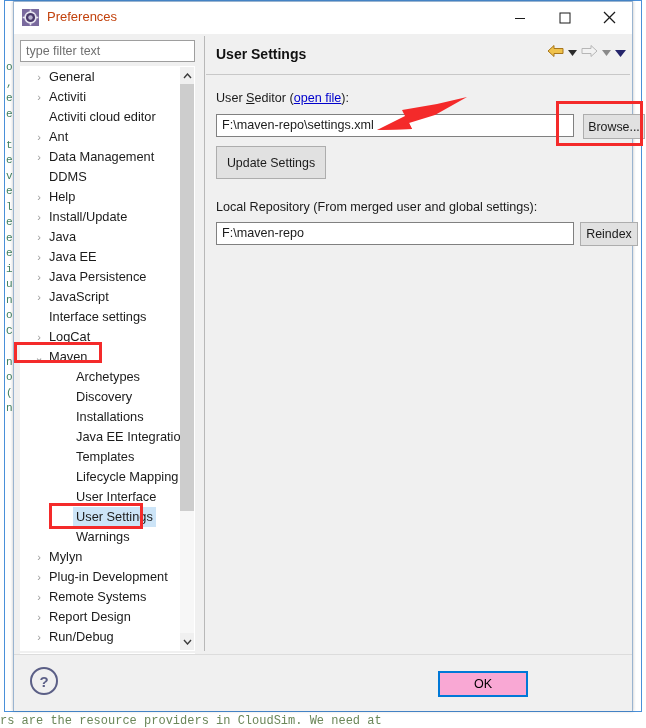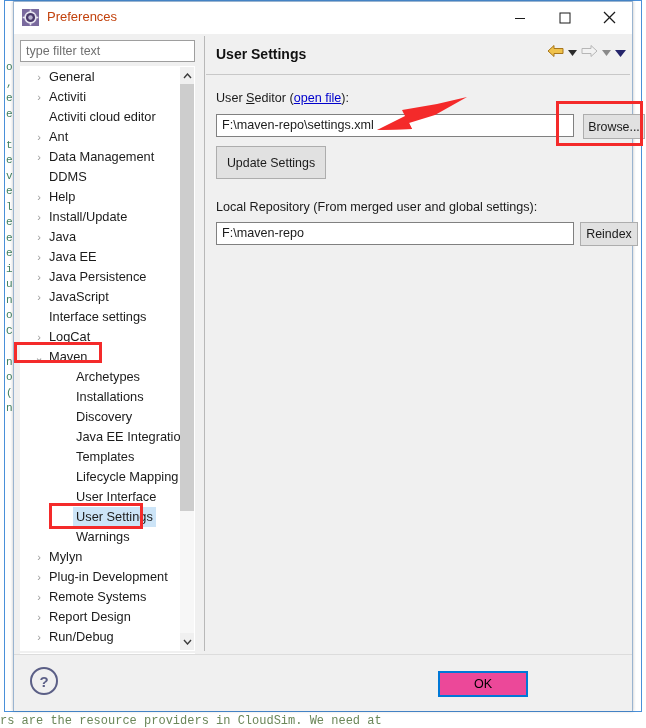--- a/index.html
+++ b/index.html
@@ -280,21 +280,21 @@
     border-radius: 50%;
     color: #5b5f86;
     font-size: 15px; font-weight: bold;
     display: flex; align-items: center; justify-content: center;
     cursor: pointer;
   }
   .btn-ok {
     position: absolute;
     left: 424px; top: 16px;
     width: 90px; height: 26px;
-    background: #ec4899;
+    background: #f9a8d4;
     border: 2px solid #0078d7;
     box-sizing: border-box;
     font-size: 12.6px;
     display: flex; align-items: center; justify-content: center;
     cursor: pointer;
   }
   .btn-cancel {
     position: absolute;
     left: 522px; top: 16px;
     width: 90px; height: 26px;
@@ -446,24 +446,24 @@
               <span class="lbl">LogCat</span>
             </div>
             <div class="tree-item lvl0">
               <span class="twisty">⌄</span>
               <span class="lbl">Maven</span>
             </div>
             <div class="tree-item lvl1">
               <span class="lbl">Archetypes</span>
             </div>
             <div class="tree-item lvl1">
+              <span class="lbl">Discovery</span>
+            </div>
+            <div class="tree-item lvl1">
               <span class="lbl">Installations</span>
-            </div>
-            <div class="tree-item lvl1">
-              <span class="lbl">Discovery</span>
             </div>
             <div class="tree-item lvl1">
               <span class="lbl">Java EE Integration</span>
             </div>
             <div class="tree-item lvl1">
               <span class="lbl">Templates</span>
             </div>
             <div class="tree-item lvl1">
               <span class="lbl">Lifecycle Mapping</span>
             </div>

